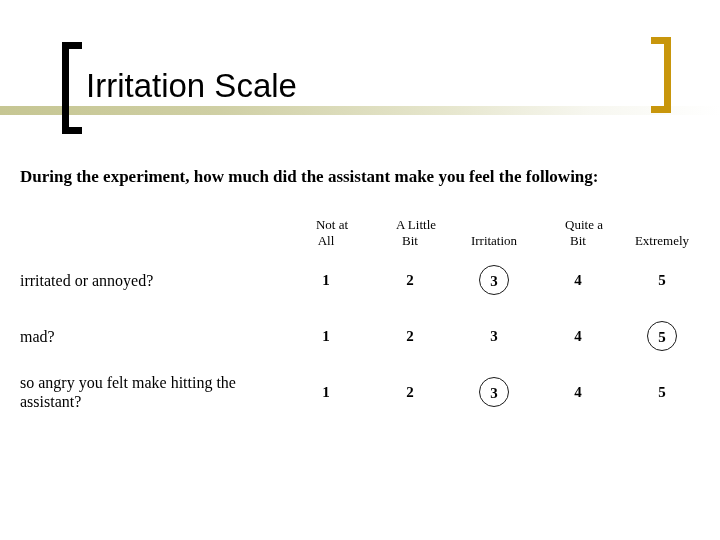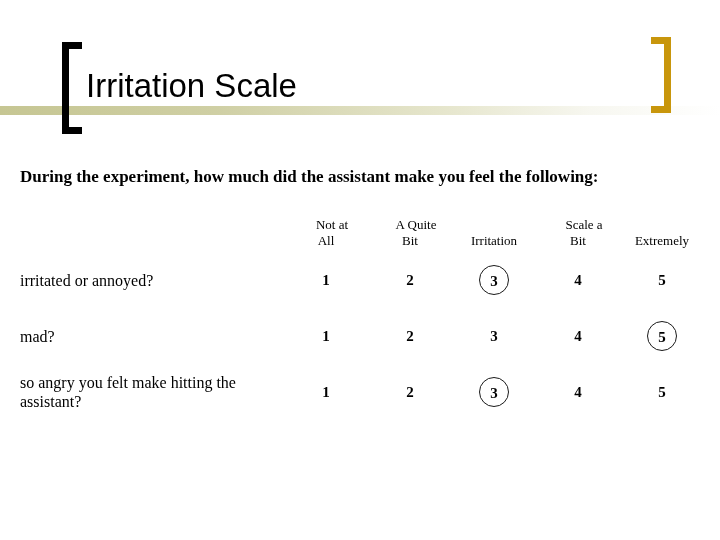--- a/index.html
+++ b/index.html
@@ -203,29 +203,29 @@
       <col class="c-opt">
   </colgroup>
   <thead>
     <tr>
       <th class="label-head"></th>
       <th>
         <span class="hdr-narrow">Not at</span><br>
         <span>All</span>
       </th>
       <th>
-        <span class="hdr-narrow">A Quite</span><br>
+        <span class="hdr-narrow">A Little</span><br>
         <span>Bit</span>
       </th>
       <th>
         <span class="hdr-narrow"></span><br>
         <span>Irritation</span>
       </th>
       <th>
-        <span class="hdr-narrow">Scale a</span><br>
+        <span class="hdr-narrow">Quite a</span><br>
         <span>Bit</span>
       </th>
       <th>
         <span class="hdr-narrow"></span><br>
         <span>Extremely</span>
       </th>
     </tr>
   </thead>
   <tbody>
     <tr>

